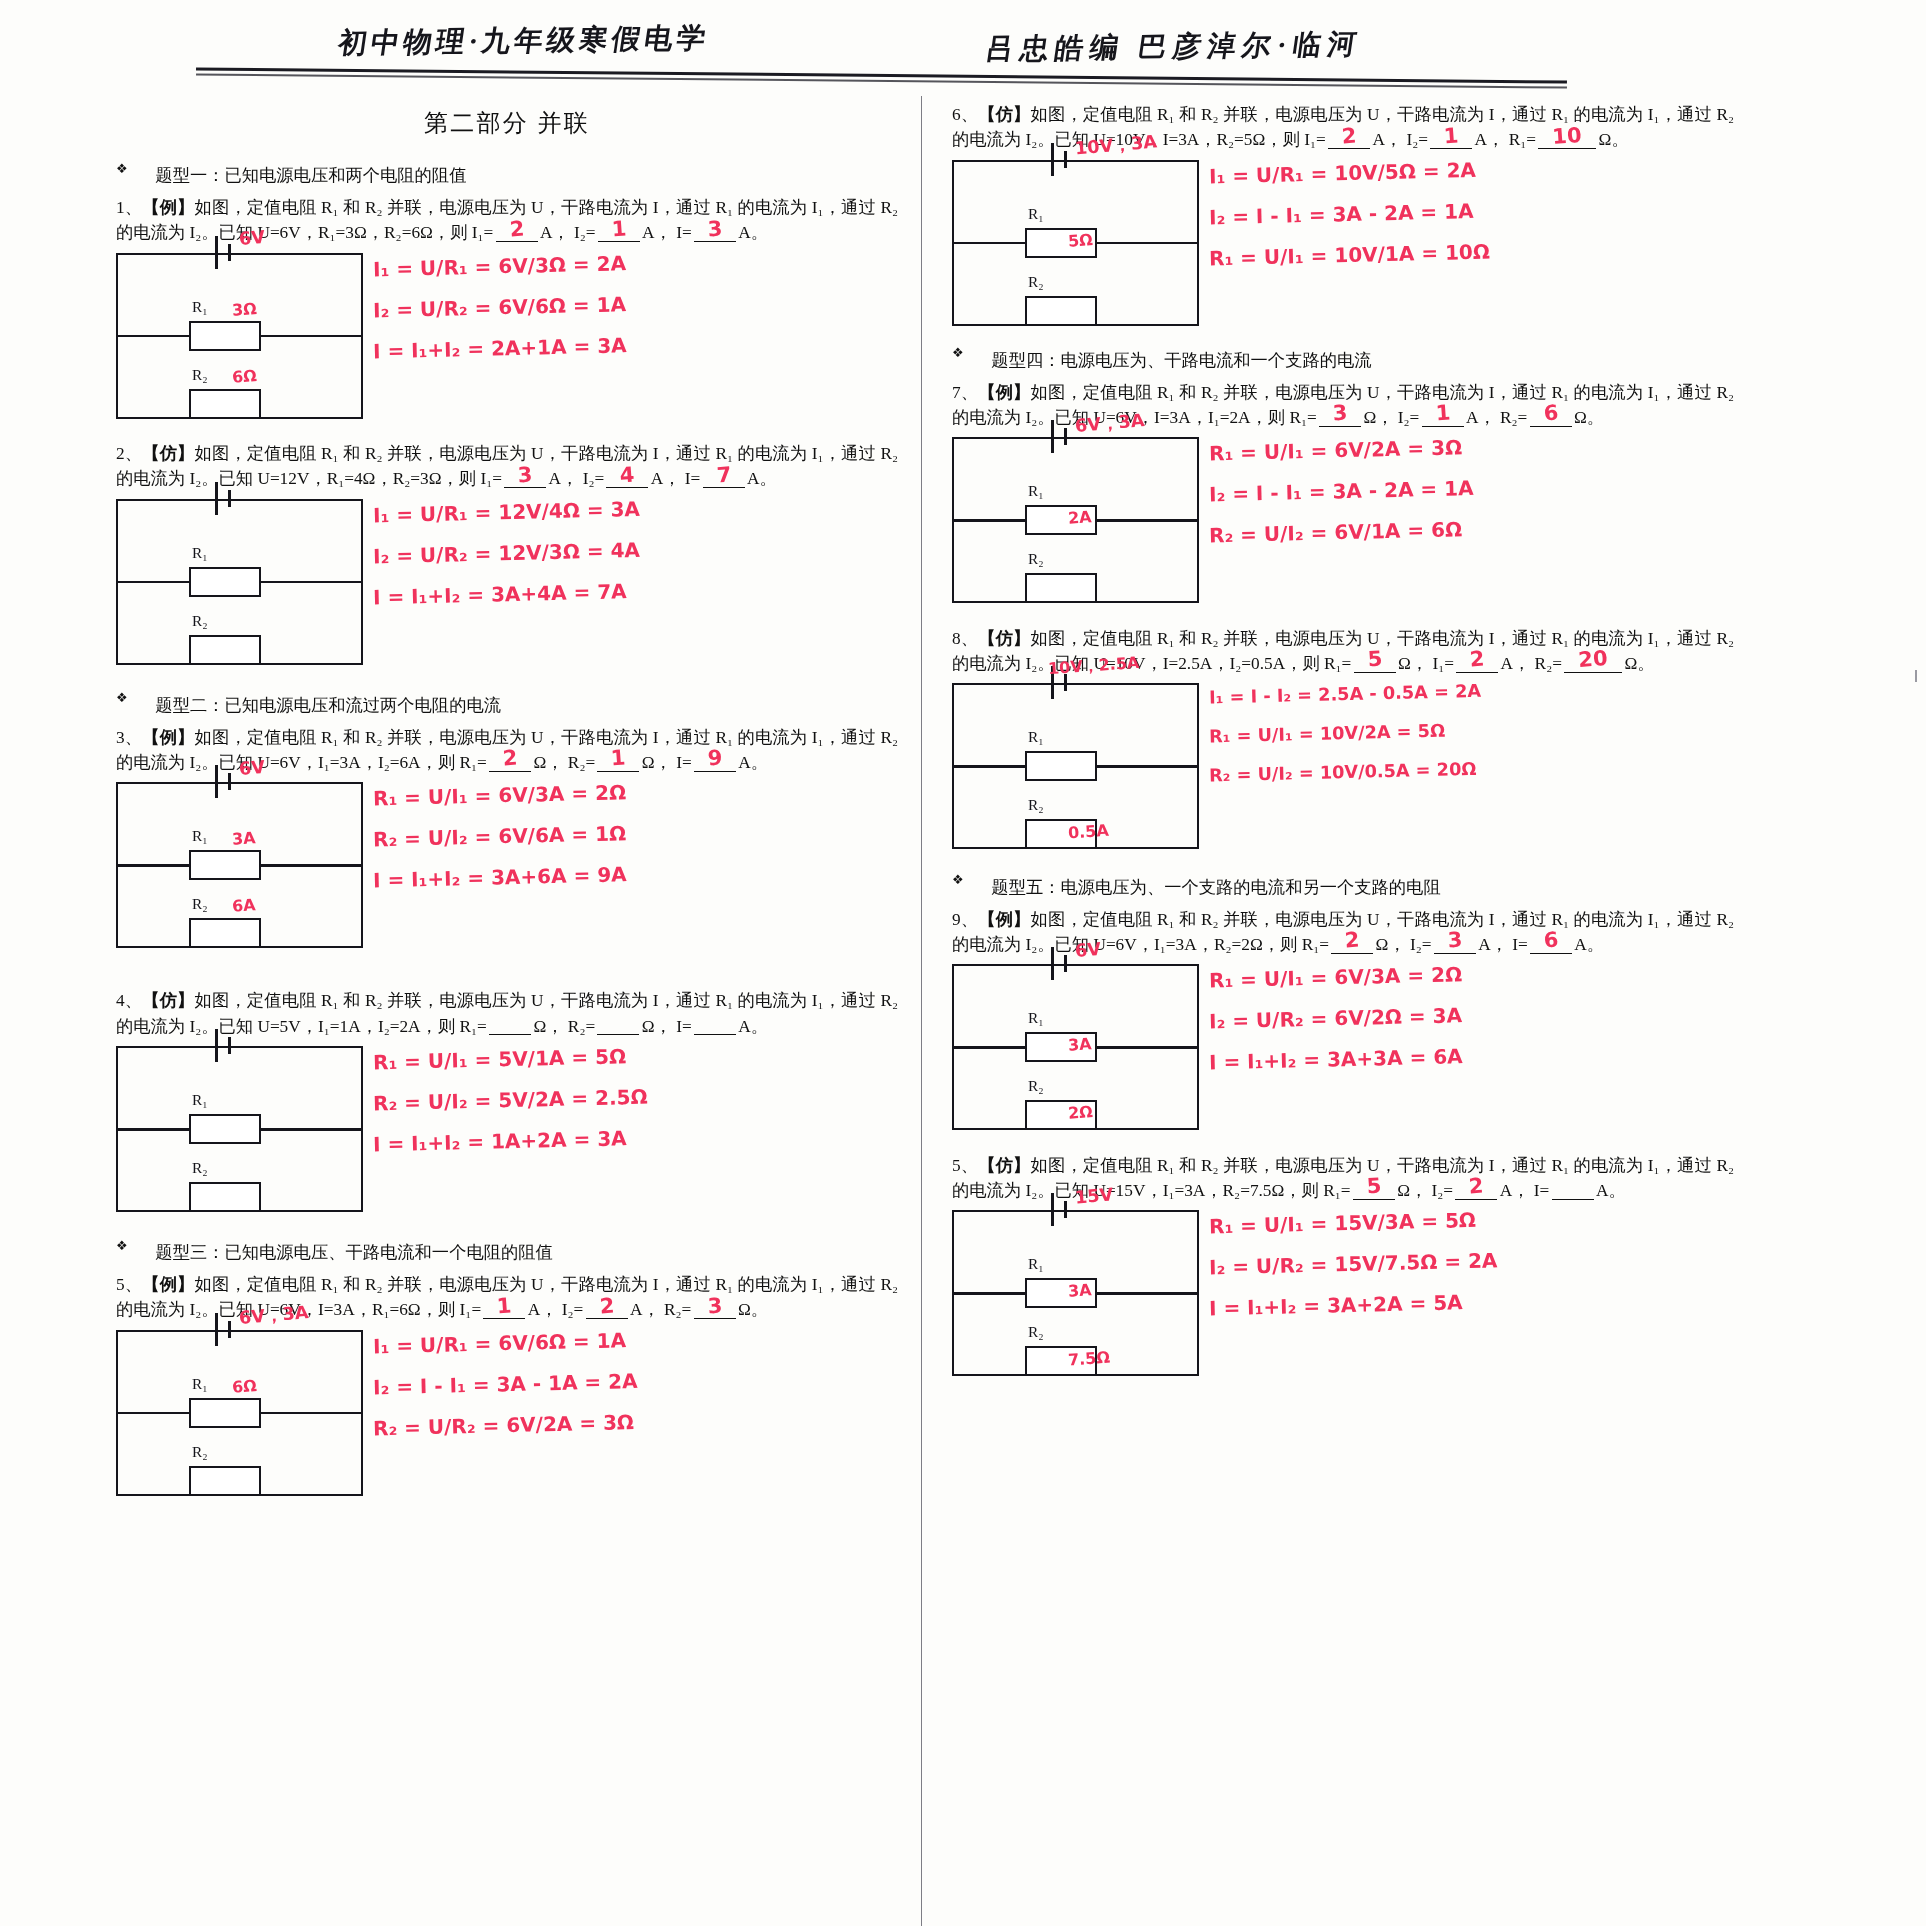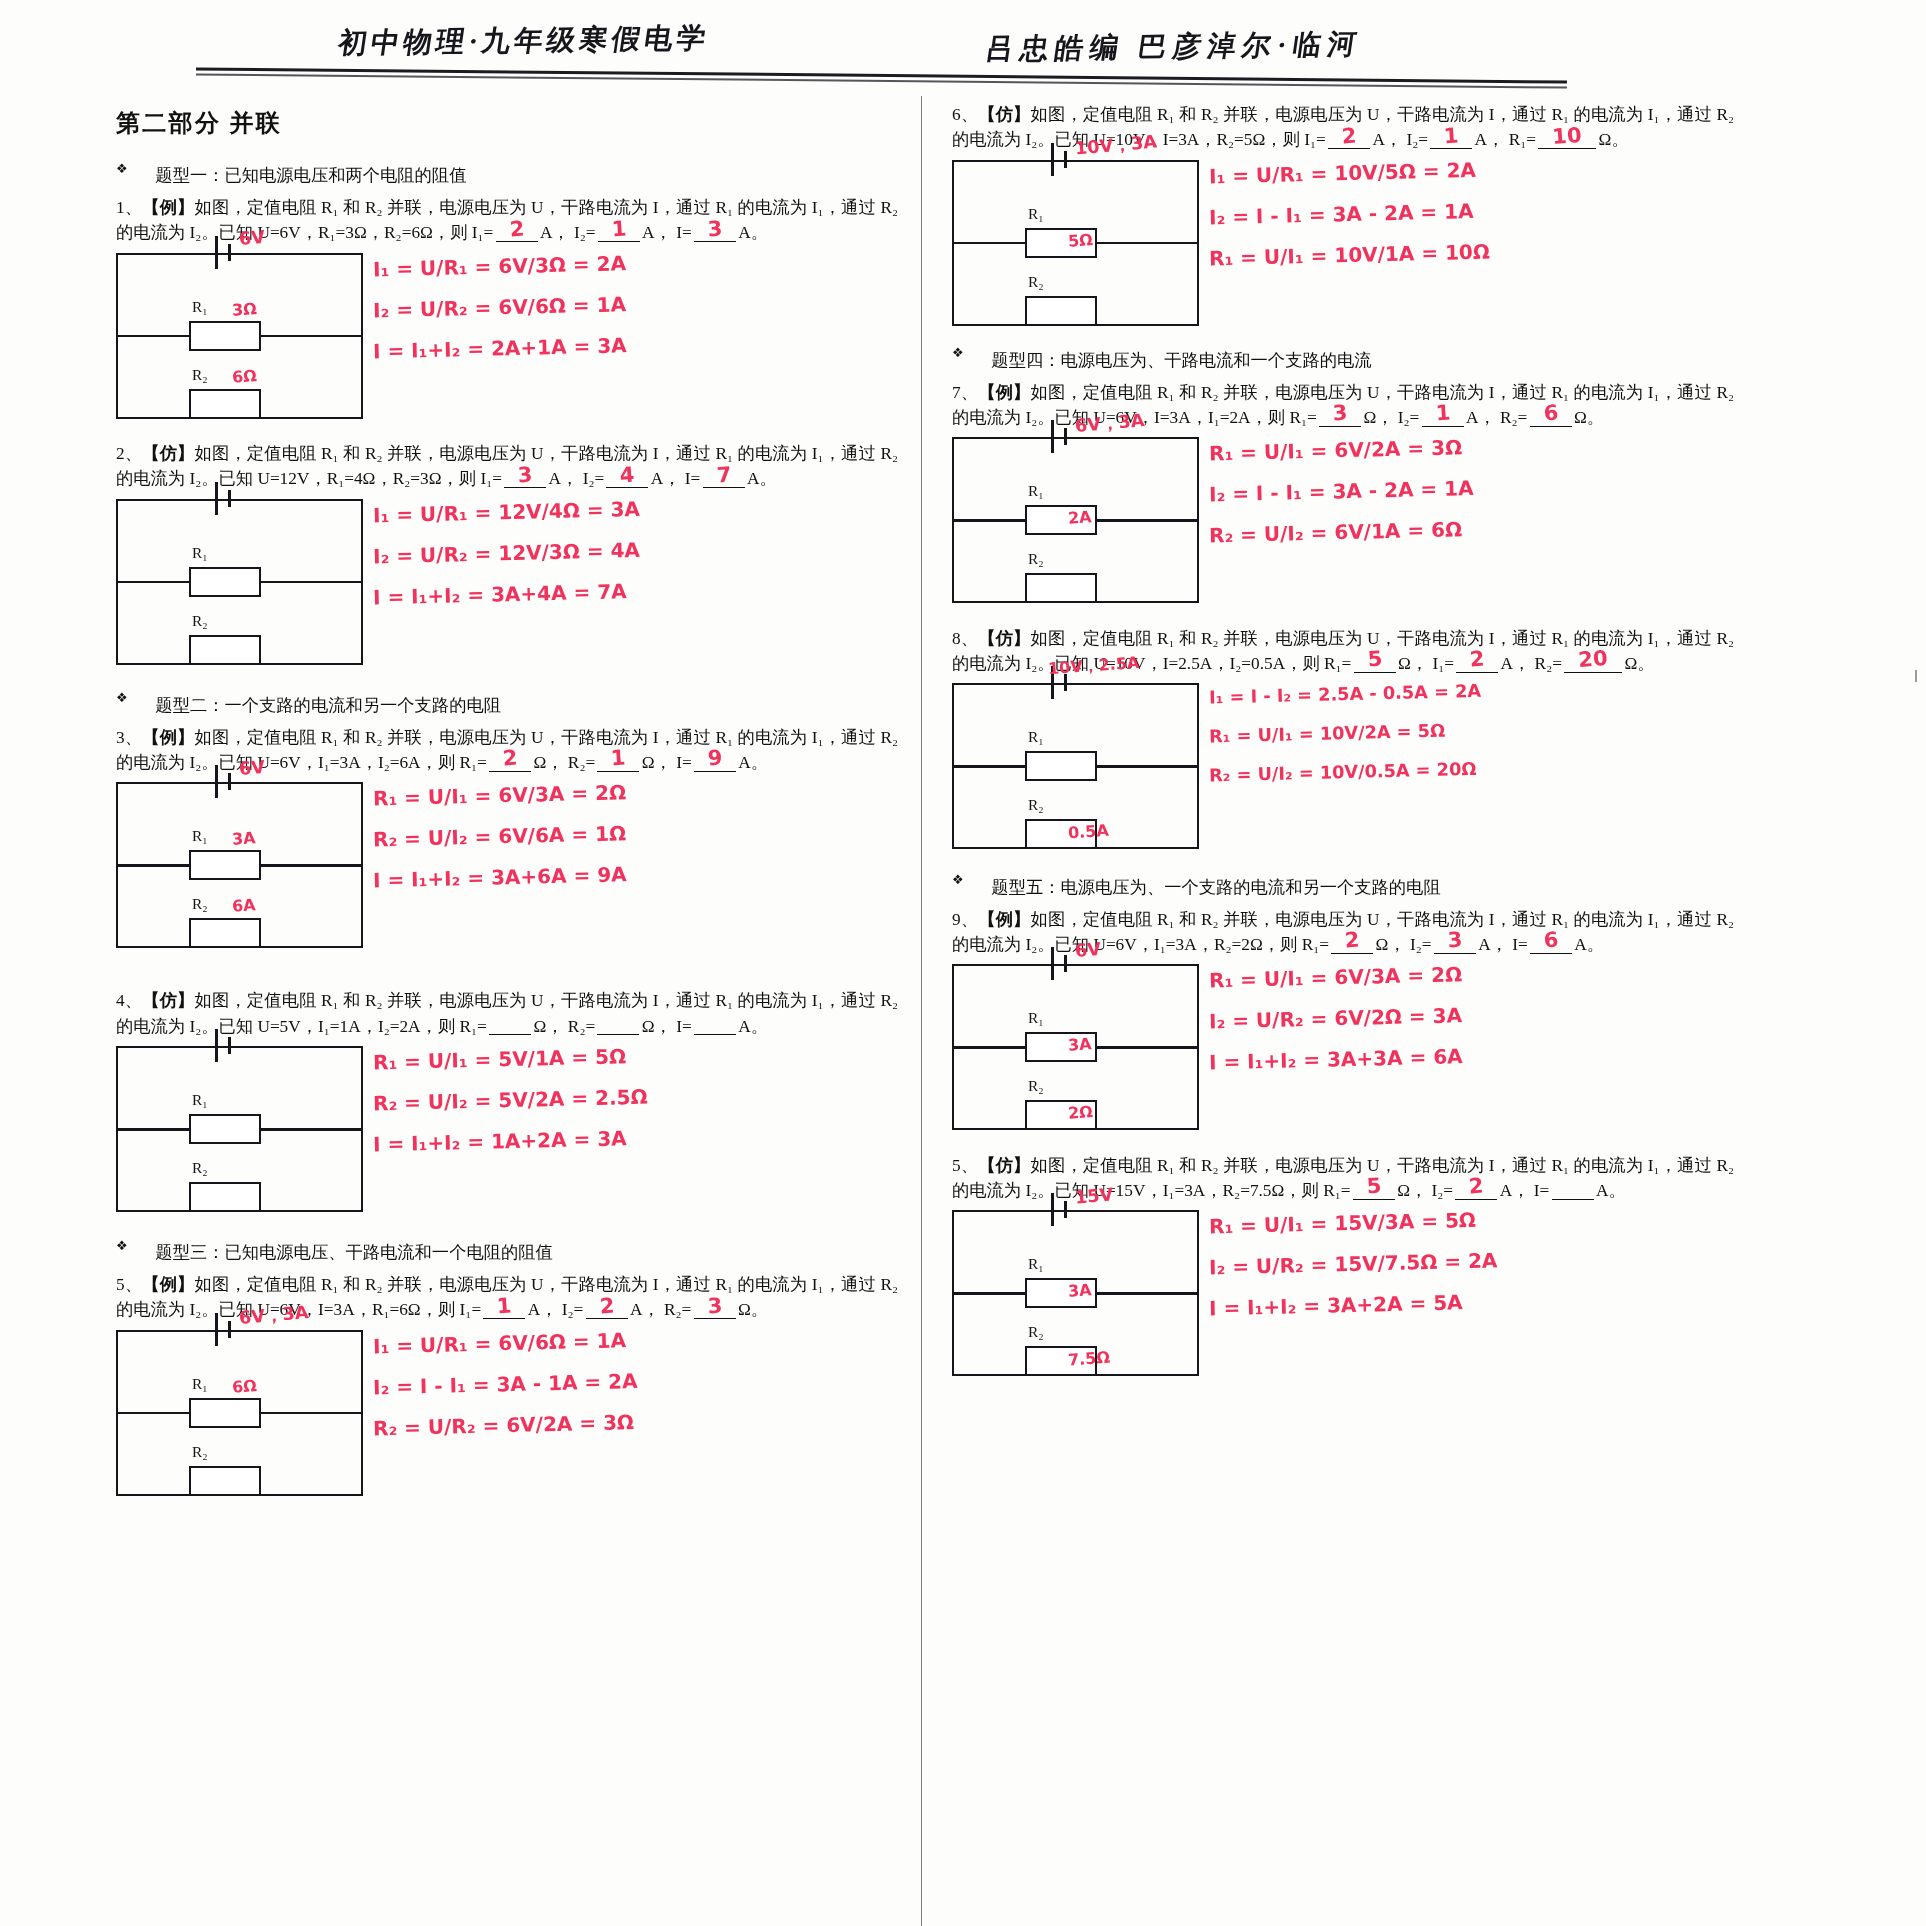--- a/index.html
+++ b/index.html
@@ -37,21 +37,21 @@
 
   
   .divider{position:absolute;left:921px;top:96px;width:1.2px;height:2458px;background:#7d7d85;}
 
   
   .col{position:absolute;top:96px;width:782px;}
   .col-l{left:116px;}
   .col-r{left:952px;}
 
   .sect-title{
-    font-size:24px;font-weight:700;letter-spacing:2.3px;
+    text-align:center;font-size:24px;font-weight:400;letter-spacing:2.3px;
     margin:10.8px 0 17.7px 0;
   }
 
   
   .type-head{display:flex;gap:10px;margin:13px 0 6.2px 0;font-size:17.3px;line-height:1.42;}
   .type-head .bullet{flex:0 0 auto;font-size:13px;padding-top:3.1px;}
   .type-head .th-text{flex:1 1 auto;padding-left:17.7px;margin-top:8px;}
 
   
   .prob{margin:0 0 3.9px 0;}
@@ -204,21 +204,21 @@
         <div class="work">
           <div class="sol">I₁ = U/R₁ = 12V/4Ω = 3A</div>
           <div class="sol">I₂ = U/R₂ = 12V/3Ω = 4A</div>
           <div class="sol">I = I₁+I₂ = 3A+4A = 7A</div>
         </div>
       </div>
     </div>
 
     <div class="type-head" style="margin-top:21.6px;">
       <span class="bullet">❖</span>
-      <span class="th-text">题型二：一个支路的电流和另一个支路的电阻</span>
+      <span class="th-text">题型二：已知电源电压和流过两个电阻的电流</span>
     </div>
 
     <div class="prob">
       <div class="ptext">
         <span class="num">3、</span><span class="tag">【例】</span><span>如图，定值电阻 R₁ 和 R₂ 并联，电源电压为 U，干路电流为 I，通过 R₁ 的电流为 I₁，通过 R₂ 的电流为 I₂。</span><span>已知 U=6V，I₁=3A，I₂=6A，则</span>
         <span>R₁=</span><span class="blank"><span class="ans">2</span></span><span>Ω，</span>
         <span>R₂=</span><span class="blank"><span class="ans">1</span></span><span>Ω，</span>
         <span>I=</span><span class="blank"><span class="ans">9</span></span><span>A。</span>
       </div>
       <div class="workrow">

